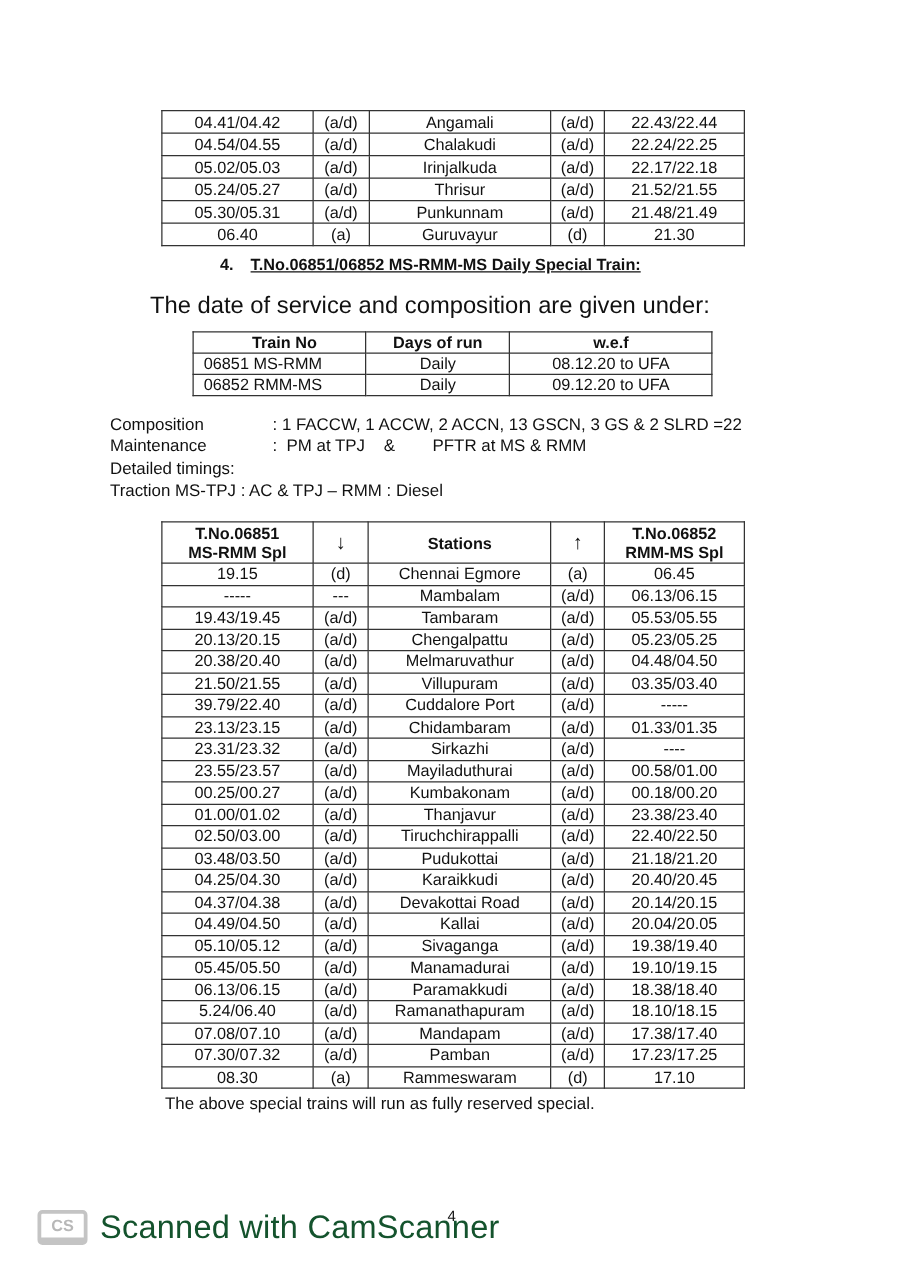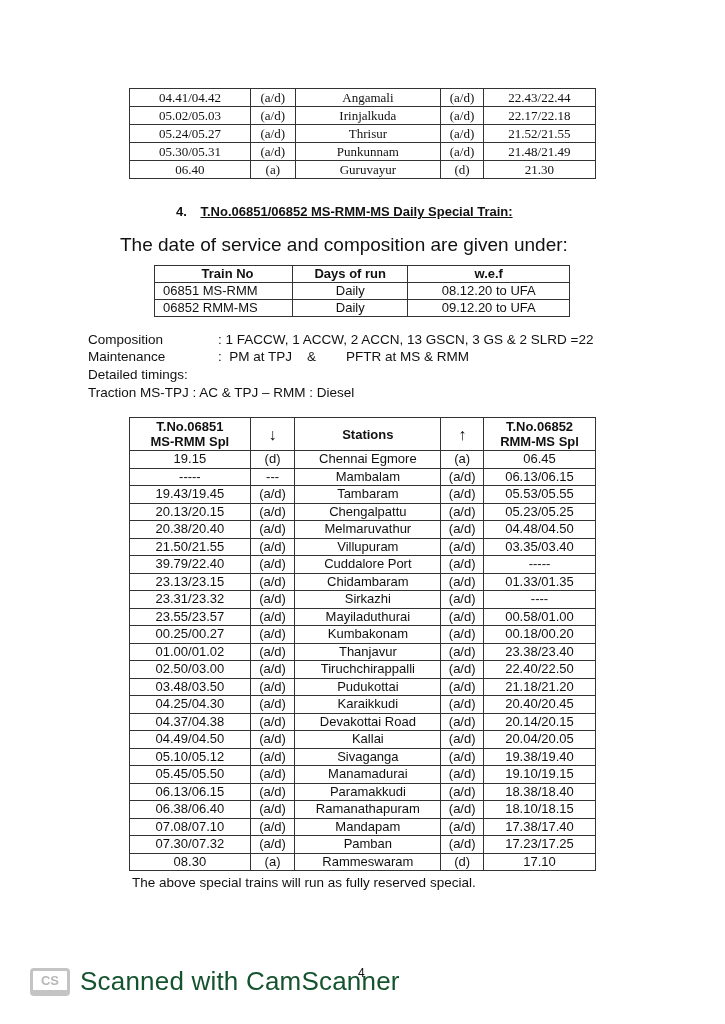--- a/index.html
+++ b/index.html
@@ -2,21 +2,21 @@
 <html><head>
 <meta charset="utf-8">
 <style>
   html, body { margin: 0; padding: 0; }
   body {
     width: 725px; height: 1024px; background: #ffffff; position: relative; overflow: hidden;
     font-family: "Liberation Sans", sans-serif; color: #111; font-size: 13px;
   }
   table { border-collapse: collapse; position: absolute; }
   td, th { border: 1px solid #333; text-align: center; padding: 0; height: 16px; line-height: 16px; font-size: 13px; font-weight: normal; }
-  .top-table { left: 129px; top: 88px; width: 467px; font-family: Liberation Serif, serif; }
+  .top-table { left: 129px; top: 88px; width: 467px; }
   .top-table td { height: 17px; line-height: 17px; }
   .c1 { width: 121px; } .c2 { width: 44px; } .c3 { width: 146px; } .c4 { width: 42px; } .c5 { width: 112px; }
   .section-heading { position: absolute; left: 176px; top: 204px; font-weight: bold; font-size: 13px; }
   .section-heading .num { margin-right: 10px; }
   .section-heading .title { text-decoration: underline; }
   .intro { position: absolute; left: 88px; top: 234px; font-size: 19px; margin-left: 32px; }
   .svc-table { left: 154px; top: 265px; width: 416px; }
   .svc-table th { font-weight: bold; }
   .svc-table .s1 { width: 132px; text-align: left; padding-left: 8px; }
   .svc-table .s1h { text-align: center; }
@@ -40,20 +40,27 @@
 <table class="top-table">
   <tbody id="top-body">
       <tr>
         <td class="c1">04.41/04.42</td>
         <td class="c2">(a/d)</td>
         <td class="c3">Angamali</td>
         <td class="c4">(a/d)</td>
         <td class="c5">22.43/22.44</td>
       </tr>
       <tr>
+        <td class="c1">04.54/04.55</td>
+        <td class="c2">(a/d)</td>
+        <td class="c3">Chalakudi</td>
+        <td class="c4">(a/d)</td>
+        <td class="c5">22.24/22.25</td>
+      </tr>
+      <tr>
         <td class="c1">05.02/05.03</td>
         <td class="c2">(a/d)</td>
         <td class="c3">Irinjalkuda</td>
         <td class="c4">(a/d)</td>
         <td class="c5">22.17/22.18</td>
       </tr>
       <tr>
         <td class="c1">05.24/05.27</td>
         <td class="c2">(a/d)</td>
         <td class="c3">Thrisur</td>
@@ -266,21 +273,21 @@
         <td class="c5">19.10/19.15</td>
       </tr>
       <tr>
         <td class="c1">06.13/06.15</td>
         <td class="c2">(a/d)</td>
         <td class="c3">Paramakkudi</td>
         <td class="c4">(a/d)</td>
         <td class="c5">18.38/18.40</td>
       </tr>
       <tr>
-        <td class="c1">06.38/06.40</td>
+        <td class="c1">5.24/06.40</td>
         <td class="c2">(a/d)</td>
         <td class="c3">Ramanathapuram</td>
         <td class="c4">(a/d)</td>
         <td class="c5">18.10/18.15</td>
       </tr>
       <tr>
         <td class="c1">07.08/07.10</td>
         <td class="c2">(a/d)</td>
         <td class="c3">Mandapam</td>
         <td class="c4">(a/d)</td>

